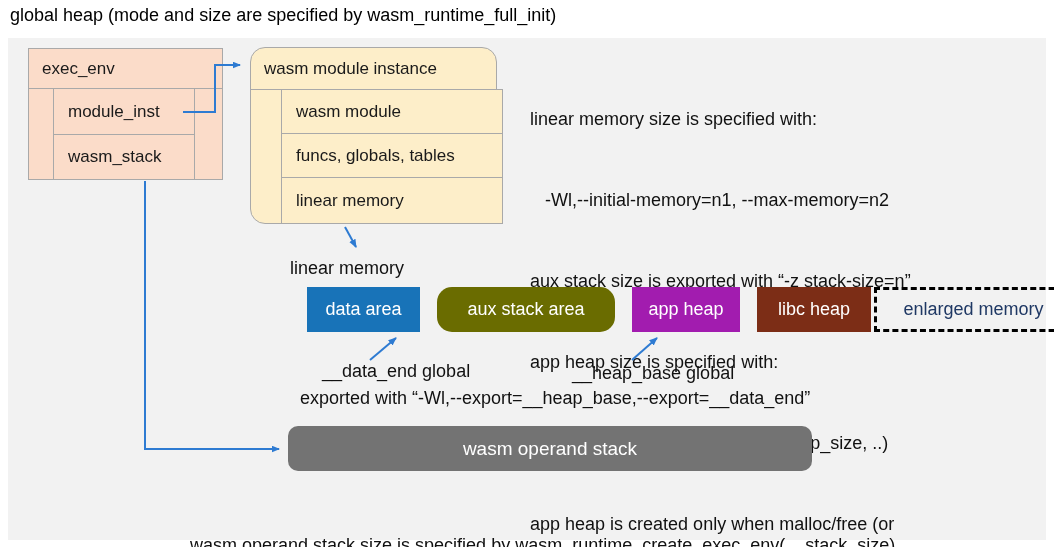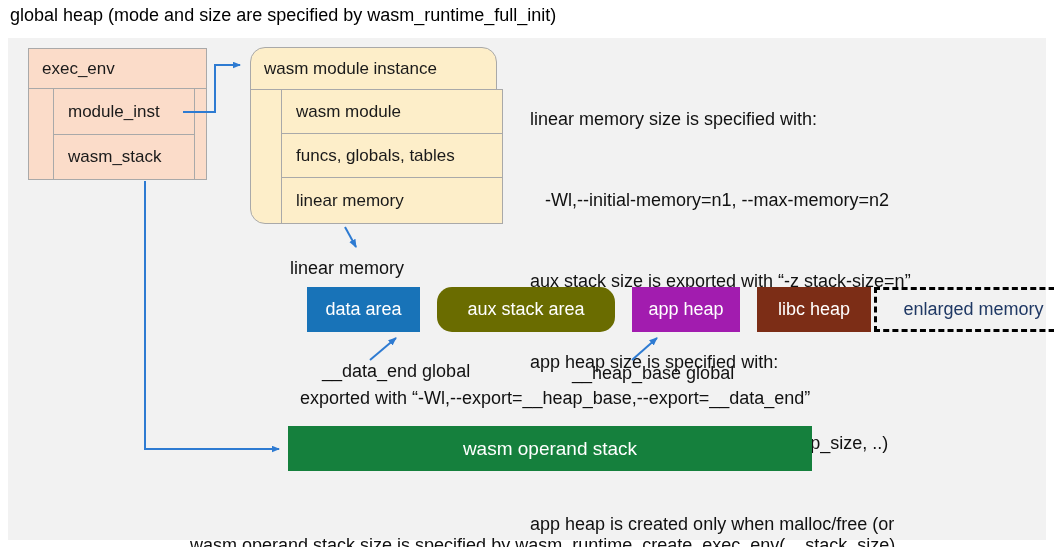--- a/index.html
+++ b/index.html
@@ -9,21 +9,21 @@
 
   .title { position: absolute; left: 10px; top: 5px; font-size: 18px; color: #000; }
 
   .panel { position: absolute; left: 8px; top: 38px; width: 1038px; height: 502px; }
 
   
   .struct { position: absolute; border: 1px solid #a9a9a9; }
   .struct .hdr { border-bottom: 1px solid #a9a9a9; padding-left: 13px; font-size: 17px; }
   .struct .row { position: absolute; border: 1px solid #a9a9a9; padding-left: 14px; font-size: 17px; }
 
-  #exec-env { left: 28px; top: 48px; width: 179px; height: 132px; }
+  #exec-env { left: 28px; top: 48px; width: 195px; height: 132px; }
   #exec-env .hdr { height: 40px; line-height: 39px; }
   #exec-env .row { left: 24px; width: 142px; }
   #exec-env .row.r0 { top: 39px; height: 47px; line-height: 45px; }
   #exec-env .row.r1 { top: 85px; height: 46px; line-height: 44px; }
 
   #module-instance { left: 250px; top: 47px; width: 247px; height: 177px; }
   #module-instance .hdr { height: 42px; line-height: 41px; }
   #module-instance .row { left: 30px; width: 222px; }
   #module-instance .row.r0 { top: 41px; height: 45px; line-height: 43px; }
   #module-instance .row.r1 { top: 85px; height: 45px; line-height: 43px; }
@@ -93,21 +93,21 @@
     <div class="seg s1" style="background: rgb(106, 108, 0); color: rgb(255, 255, 255);">aux stack area</div>
     <div class="seg s2" style="background: #a21caf; color: rgb(255, 255, 255);">app heap</div>
     <div class="seg s3" style="background: rgb(124, 45, 22); color: rgb(255, 255, 255);">libc heap</div>
     <div class="seg dashed" style="color: rgb(31, 56, 100);">enlarged memory</div>
   </div>
 
   <div id="data-end-label" class="small-label">__data_end global</div>
   <div id="heap-base-label" class="small-label">__heap_base global</div>
   <div id="exported-label" class="small-label">exported with “-Wl,--export=__heap_base,--export=__data_end”</div>
 
-  <div id="operand-bar" style="background: #15803d;">wasm operand stack</div>
+  <div id="operand-bar" style="background: #737373; border-radius: 10px;">wasm operand stack</div>
 
   <div id="stack-notes" class="notes">
     <div>wasm operand stack size is specified by wasm_runtime_create_exec_env(.., stack_size)</div>
     
   </div>
 
   <svg class="overlay" width="1054" height="547">
     <defs>
       <marker id="ah" markerWidth="10" markerHeight="9" refX="7.5" refY="3.5" orient="auto" markerUnits="userSpaceOnUse">
         <path d="M0,0 L8.5,3.5 L0,7 Z" style="fill: rgb(46, 123, 210);"></path>

